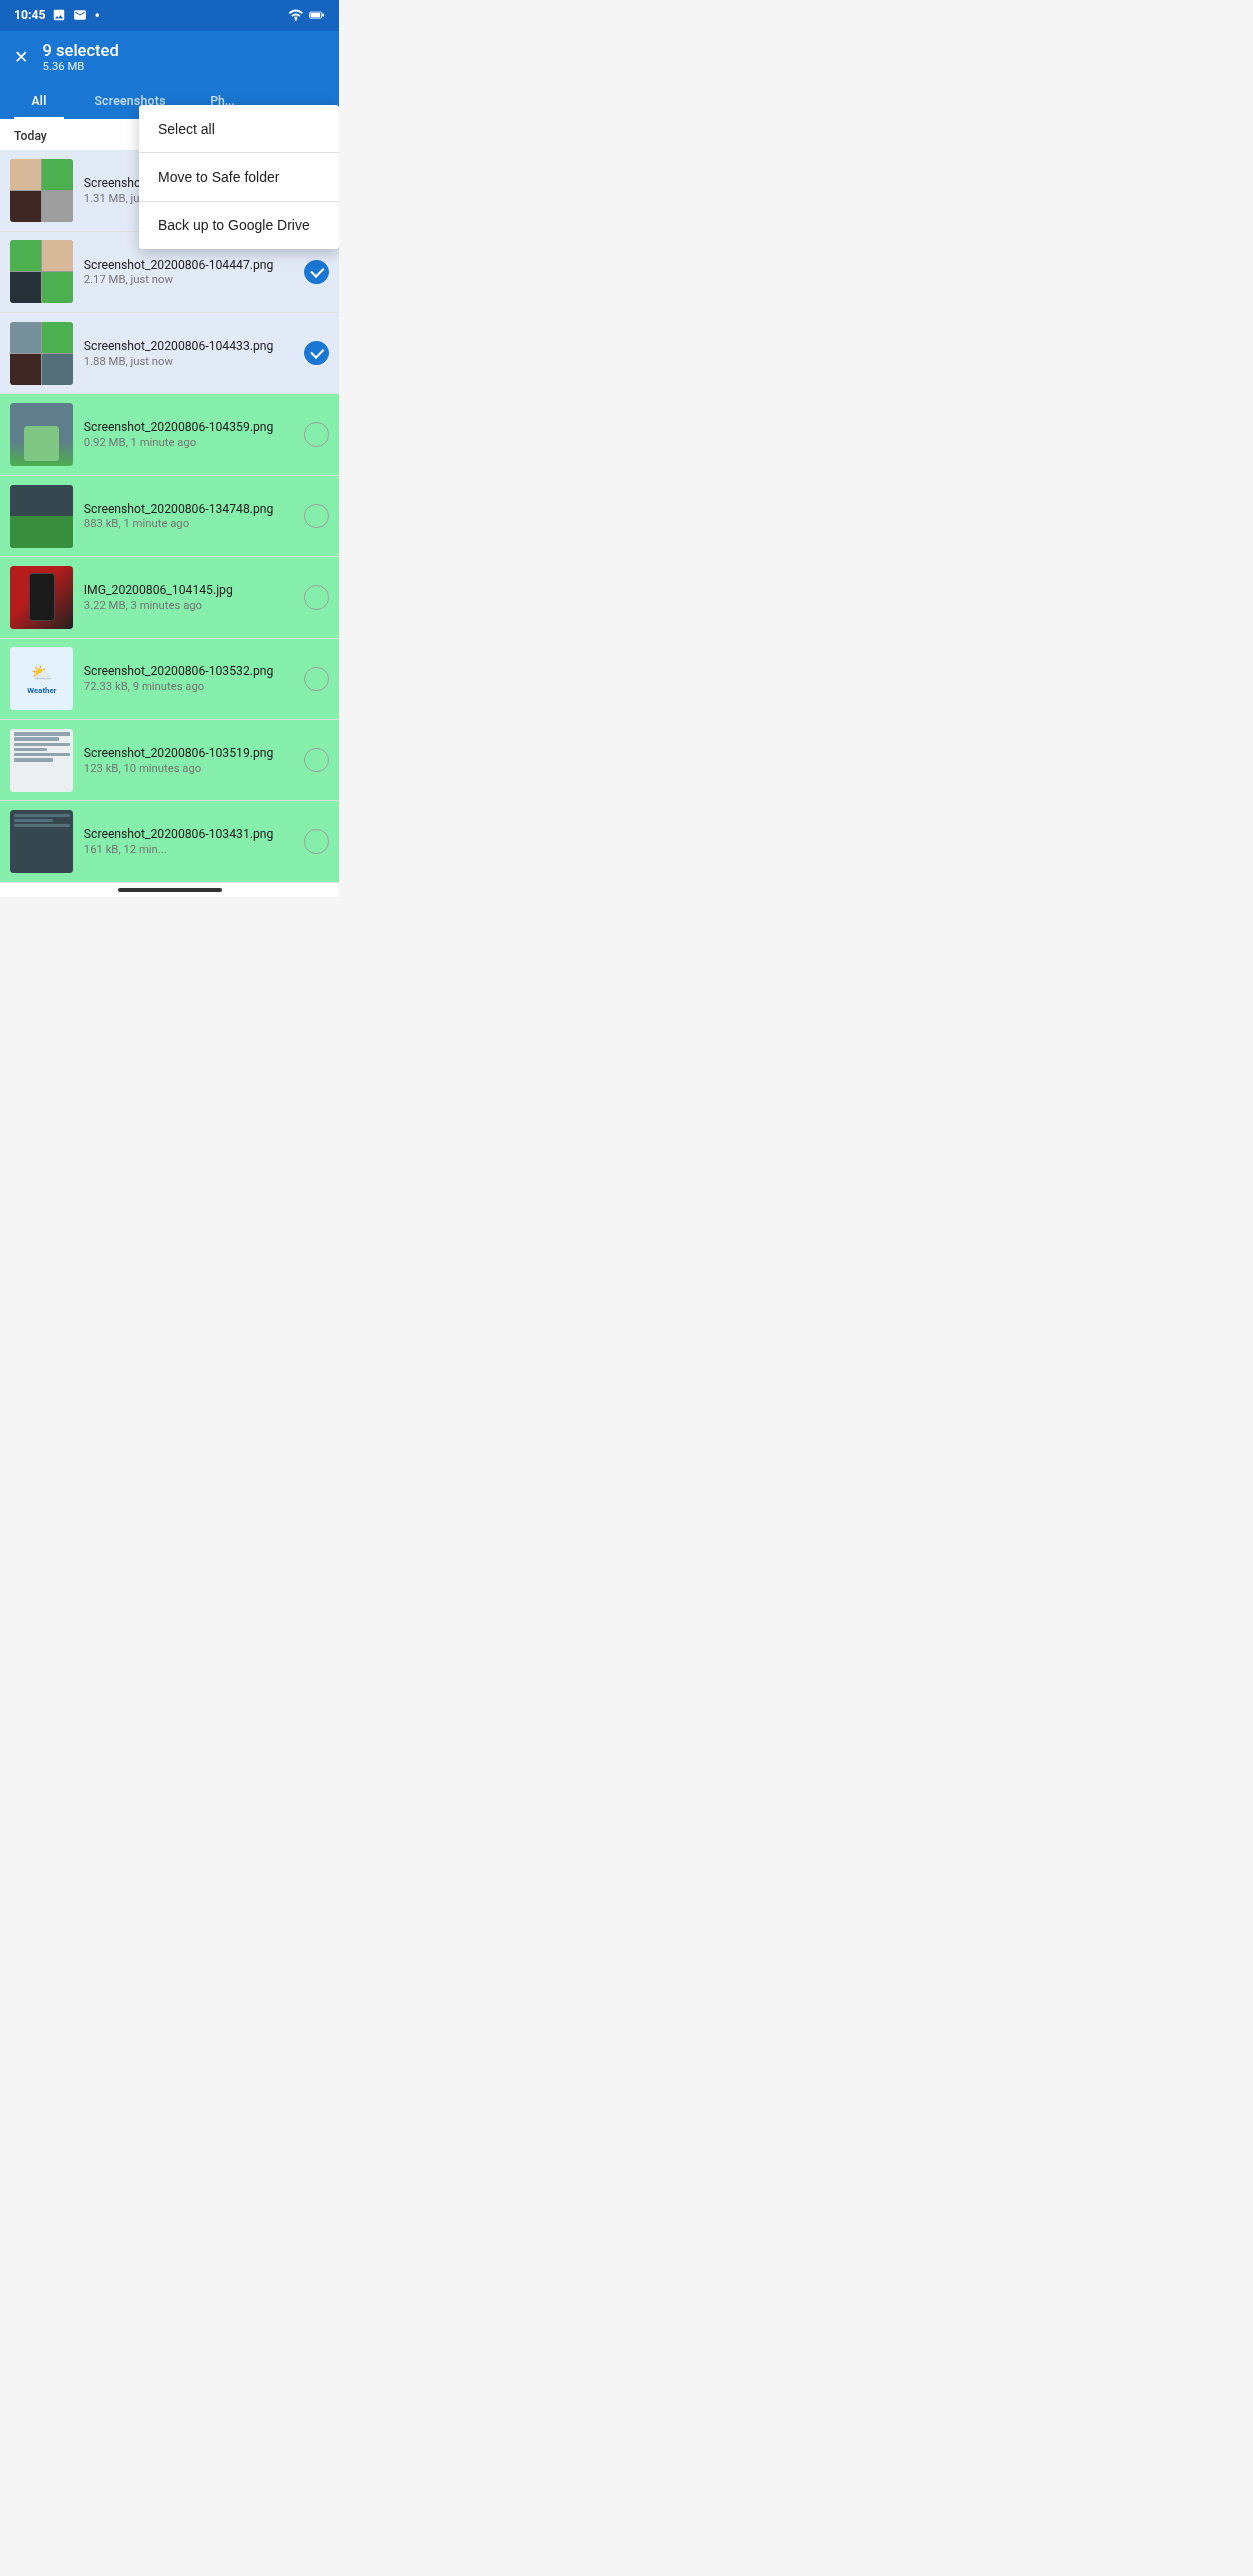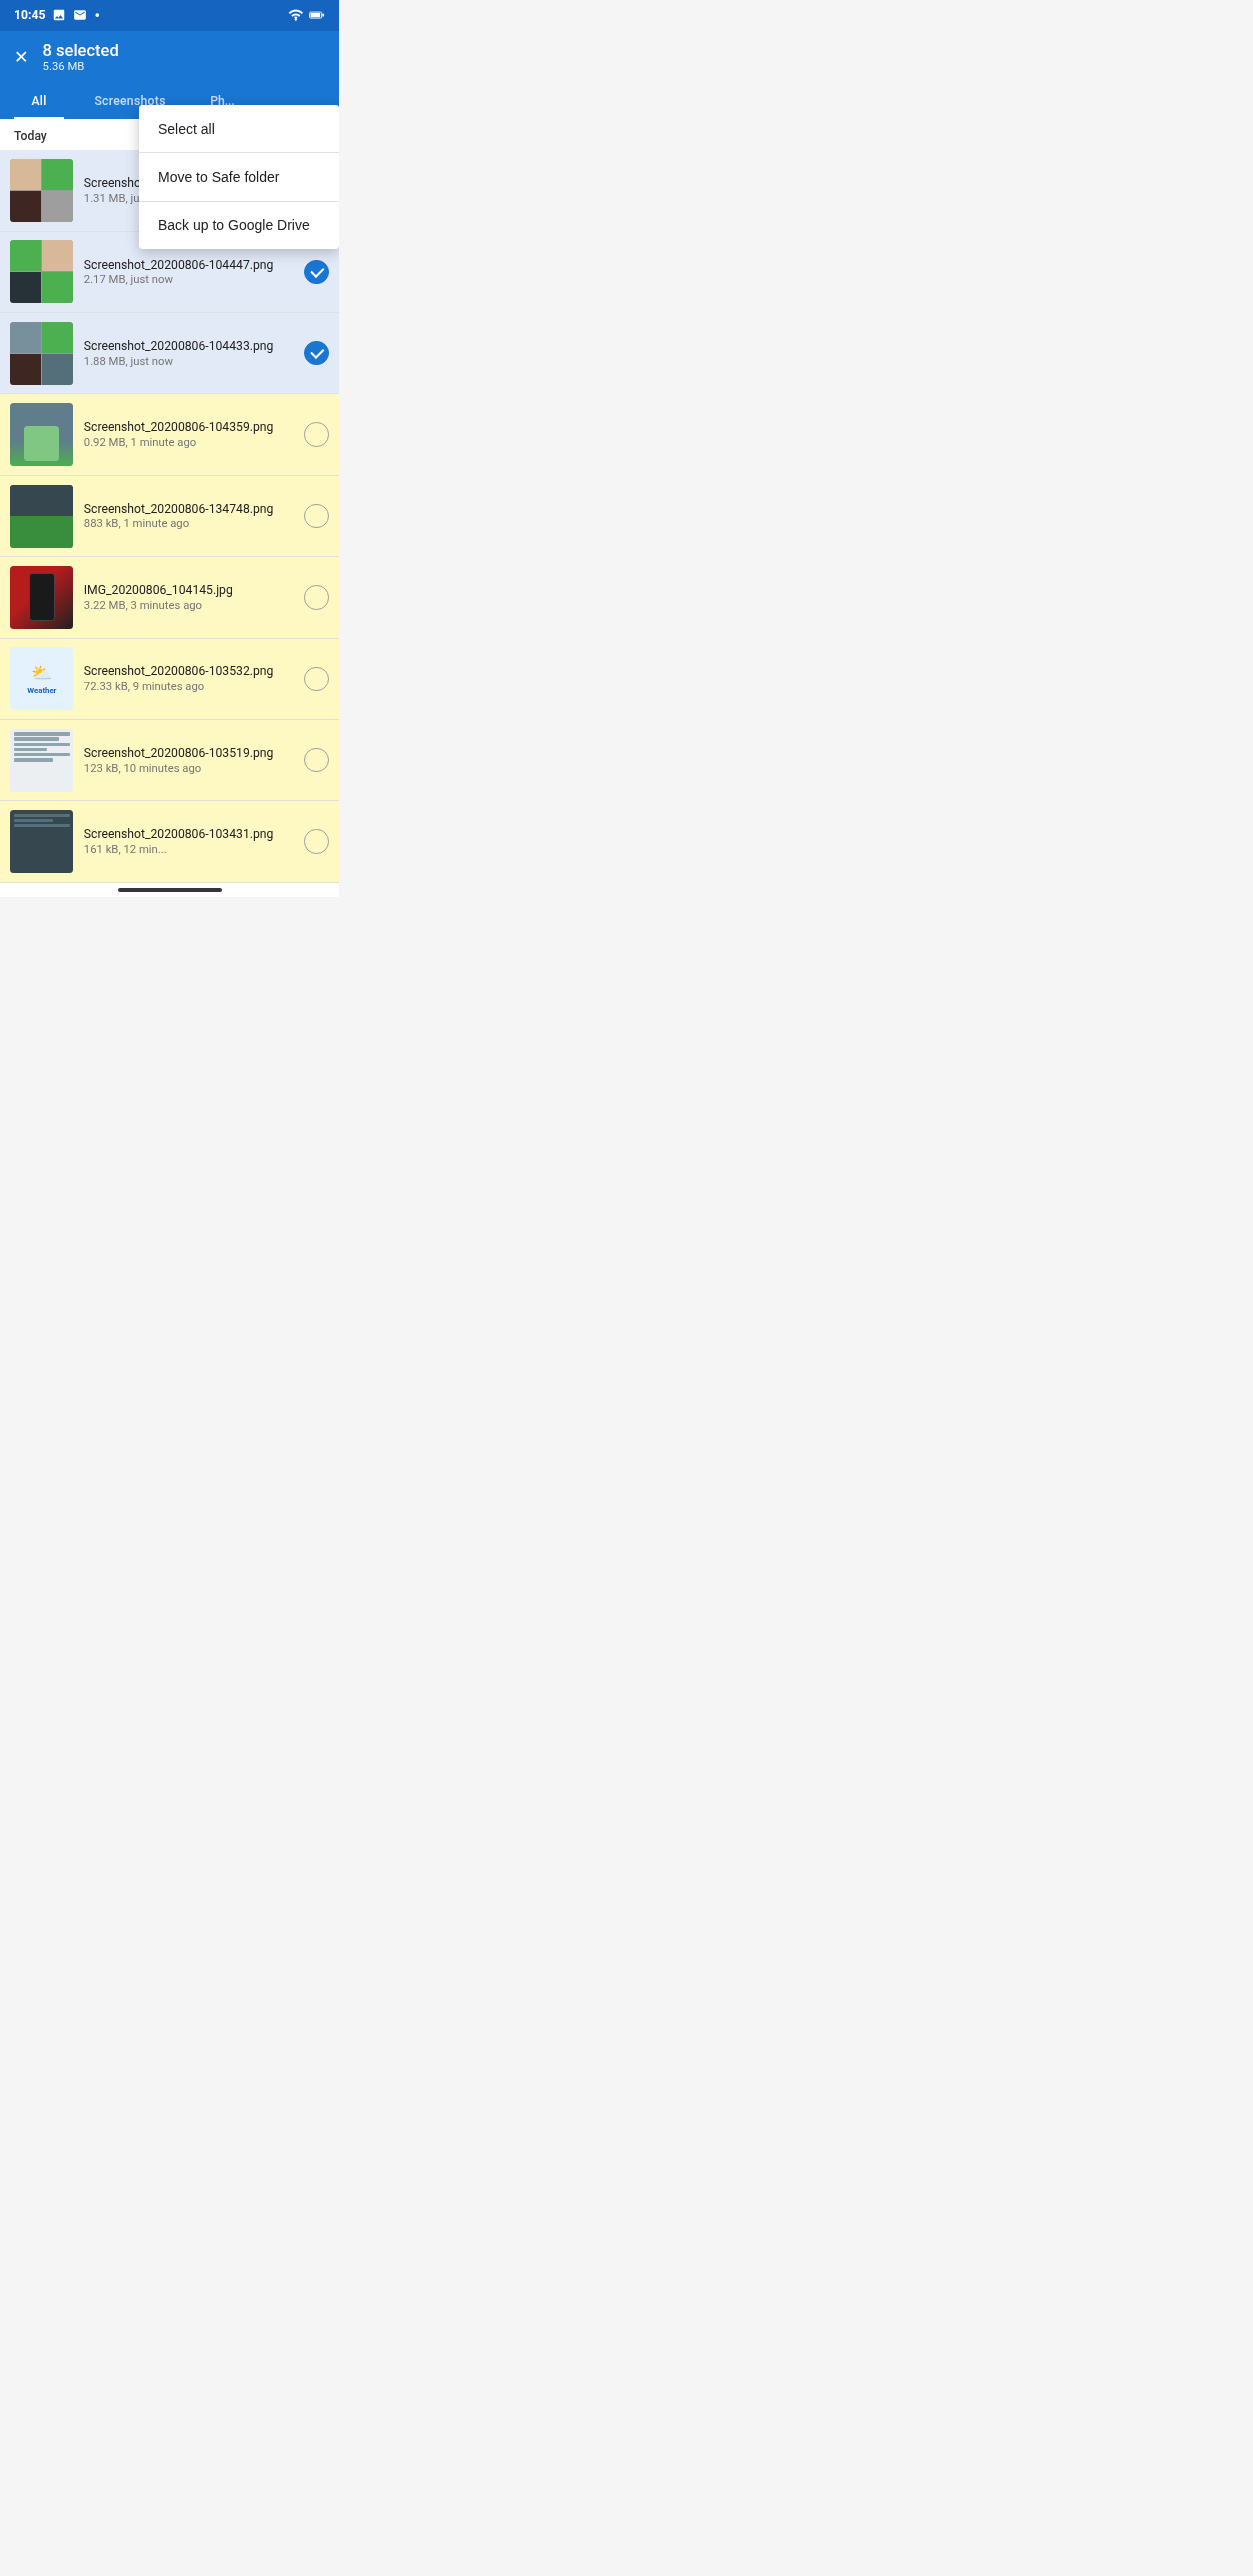--- a/index.html
+++ b/index.html
@@ -99,21 +99,21 @@
     
     .file-list {
       background: white;
     }
     .file-item {
       display: flex;
       align-items: center;
       padding: 8.7px 10.4px;
       border-bottom: 0.9px solid #e0e0e0;
       cursor: pointer;
-      background: #fef9c3;
+      background: #86efac;
       min-height: 63px;
     }
     .file-item.selected {
       background: #e3eaf7;
     }
     .file-thumb {
       width: 63px;
       height: 63px;
       border-radius: 3.5px;
       overflow: hidden;
@@ -250,21 +250,21 @@
       <rect x="2.5" y="3.5" width="16" height="7" rx="1" fill="white"></rect>
       <rect x="22" y="4.5" width="3" height="5" rx="1" fill="white"></rect>
     </svg>
   </div>
 </div>
 
 <div class="toolbar" style="position:relative;">
   <div class="toolbar-top">
     <button class="close-btn">✕</button>
     <div class="selection-info">
-      <div class="selection-title">8 selected</div>
+      <div class="selection-title">9 selected</div>
       <div class="selection-size">5.36 MB</div>
     </div>
   </div>
   <div class="tabs">
     <div class="tab active">All</div>
     <div class="tab">Screenshots</div>
     <div class="tab-truncated">Ph...</div>
   </div>
 
   <div class="dropdown-menu">

